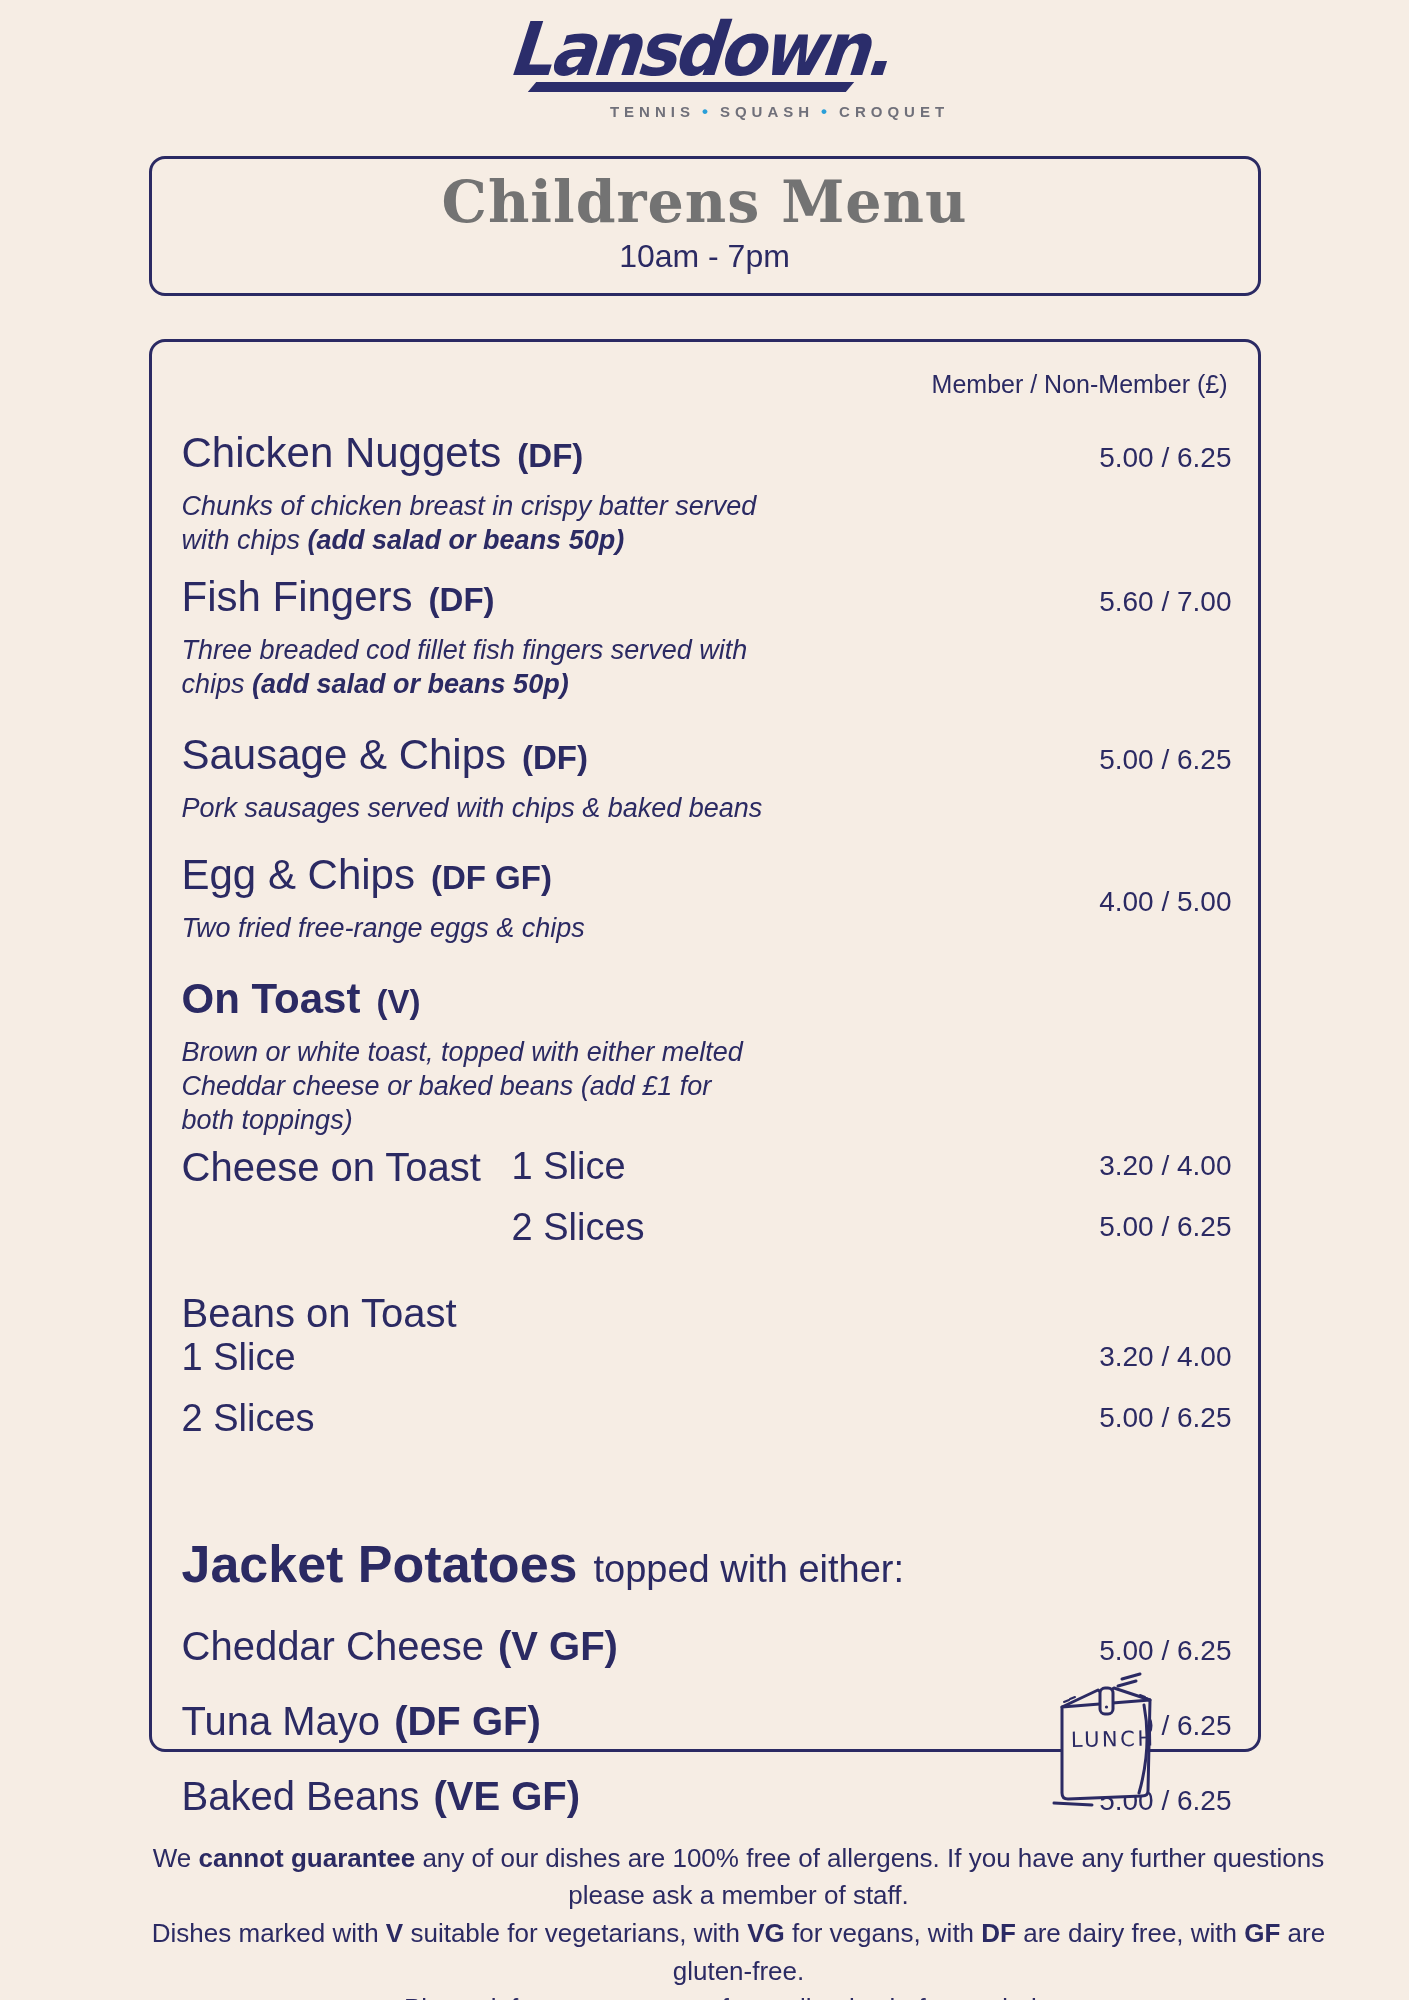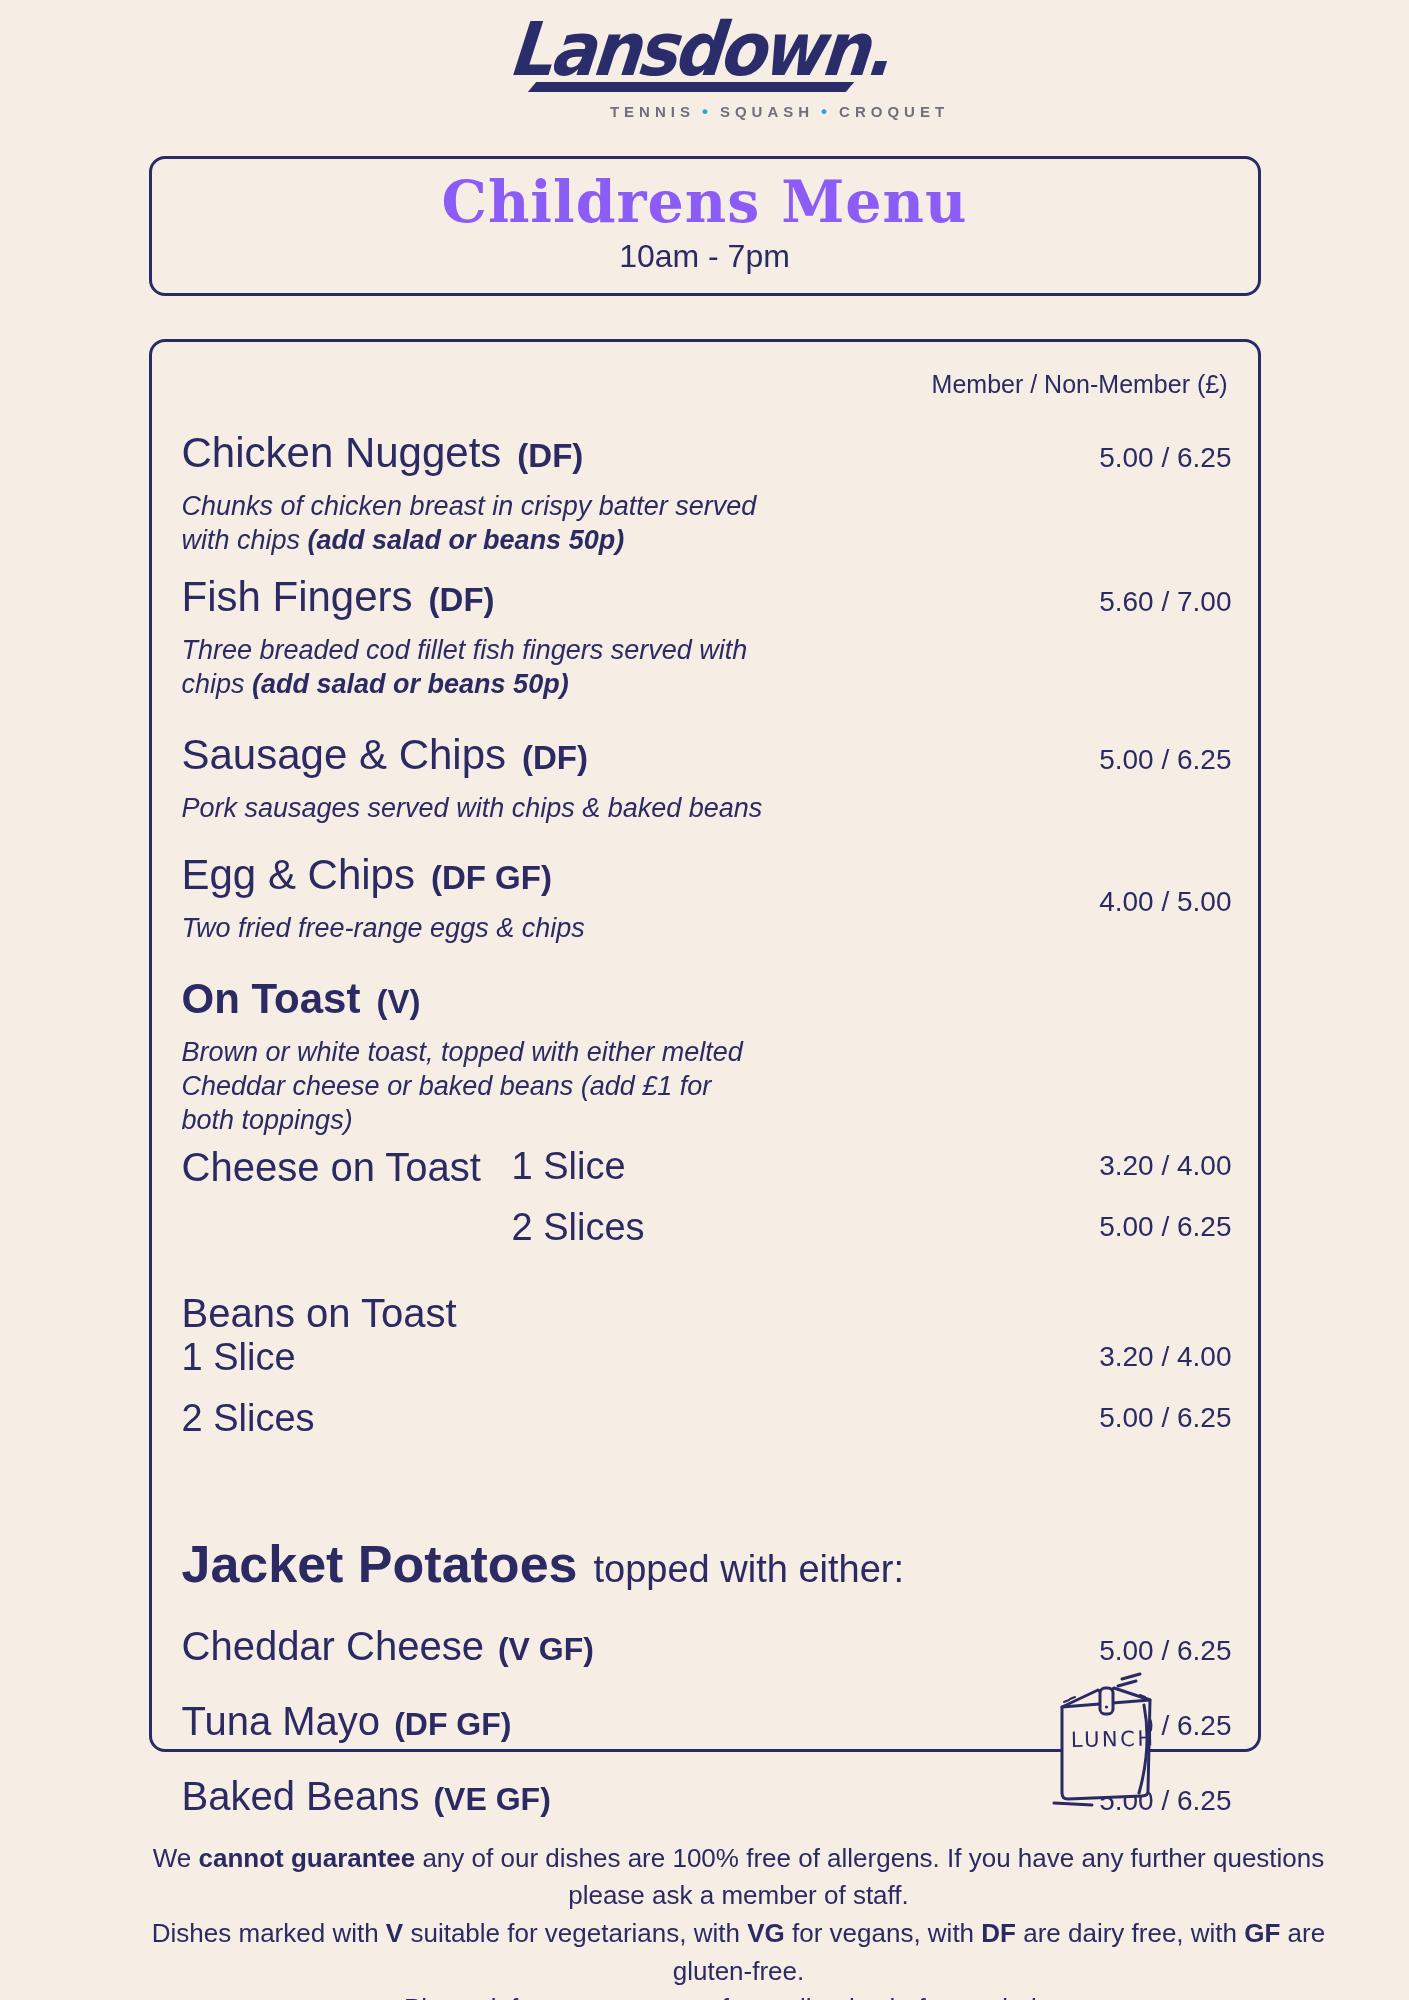--- a/index.html
+++ b/index.html
@@ -35,21 +35,21 @@
 
   
   .title-box {
     margin-top:34px;
     border:3px solid #2b2a63; border-radius:16px;
     text-align:center; padding:12px 0 18px 0;
   }
   .title-box h1 {
     font-family:"DejaVu Serif", serif;
     font-weight:bold; font-size:57px; line-height:1.1;
-    letter-spacing:1px; color:#8b5cf6;
+    letter-spacing:1px; color:#737373;
   }
   .hours { font-size:32px; margin-top:4px; }
 
   
   .menu-box {
     position:relative;
     margin-top:43px;
     border:3px solid #2b2a63; border-radius:16px;
     height:1413px;
     padding:28px 26px 0 30px;
@@ -78,21 +78,21 @@
   .toast-label { width:330px; font-size:40px; }
   .toast-rows  { flex:1; display:flex; flex-direction:column; gap:18px; }
   .toast-row   { display:flex; align-items:center; }
   .toast-size  { font-size:38px; }
 
   .jacket-head { margin-top:70px; display:flex; align-items:baseline; }
   .jacket-title { font-size:52px; font-weight:bold;margin-top:24px; }
   .jacket-sub   { font-size:38px; margin-left:16px; }
   .jacket-row   { margin-top:30px; }
   .jacket-row .item-name { font-size:40px; }
-  .jacket-row .item-tags { font-size:32px; margin-left:14px; }
+  .jacket-row .item-tags { font-size:40px; margin-left:14px; }
 
   
   .bag { position:absolute; right:86px; bottom:-58px; width:132px; height:138px; }
 
   
   .footer {
     margin-top:88px;
     text-align:center;
     font-size:26px; line-height:1.45;
     width:1180px; margin-left:auto; margin-right:auto;

